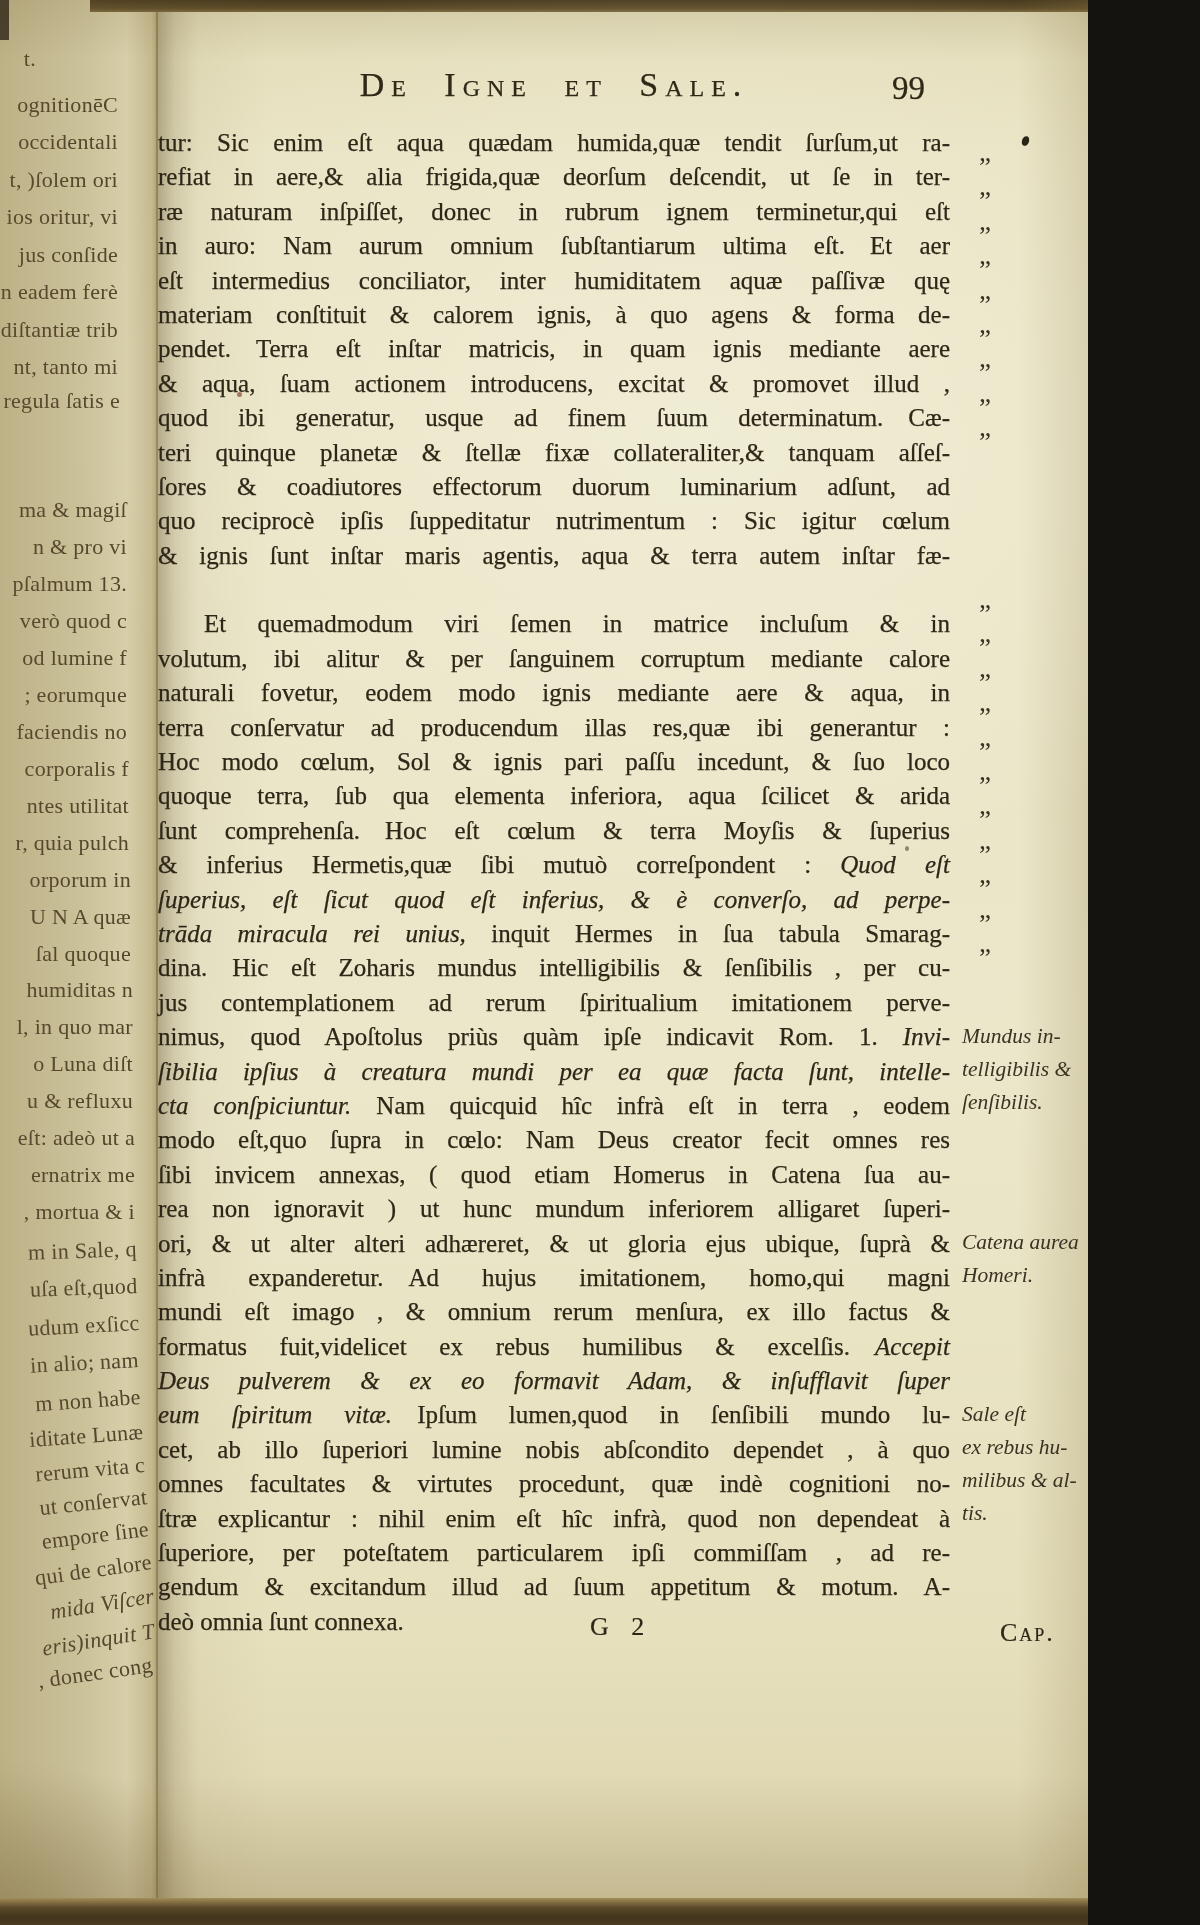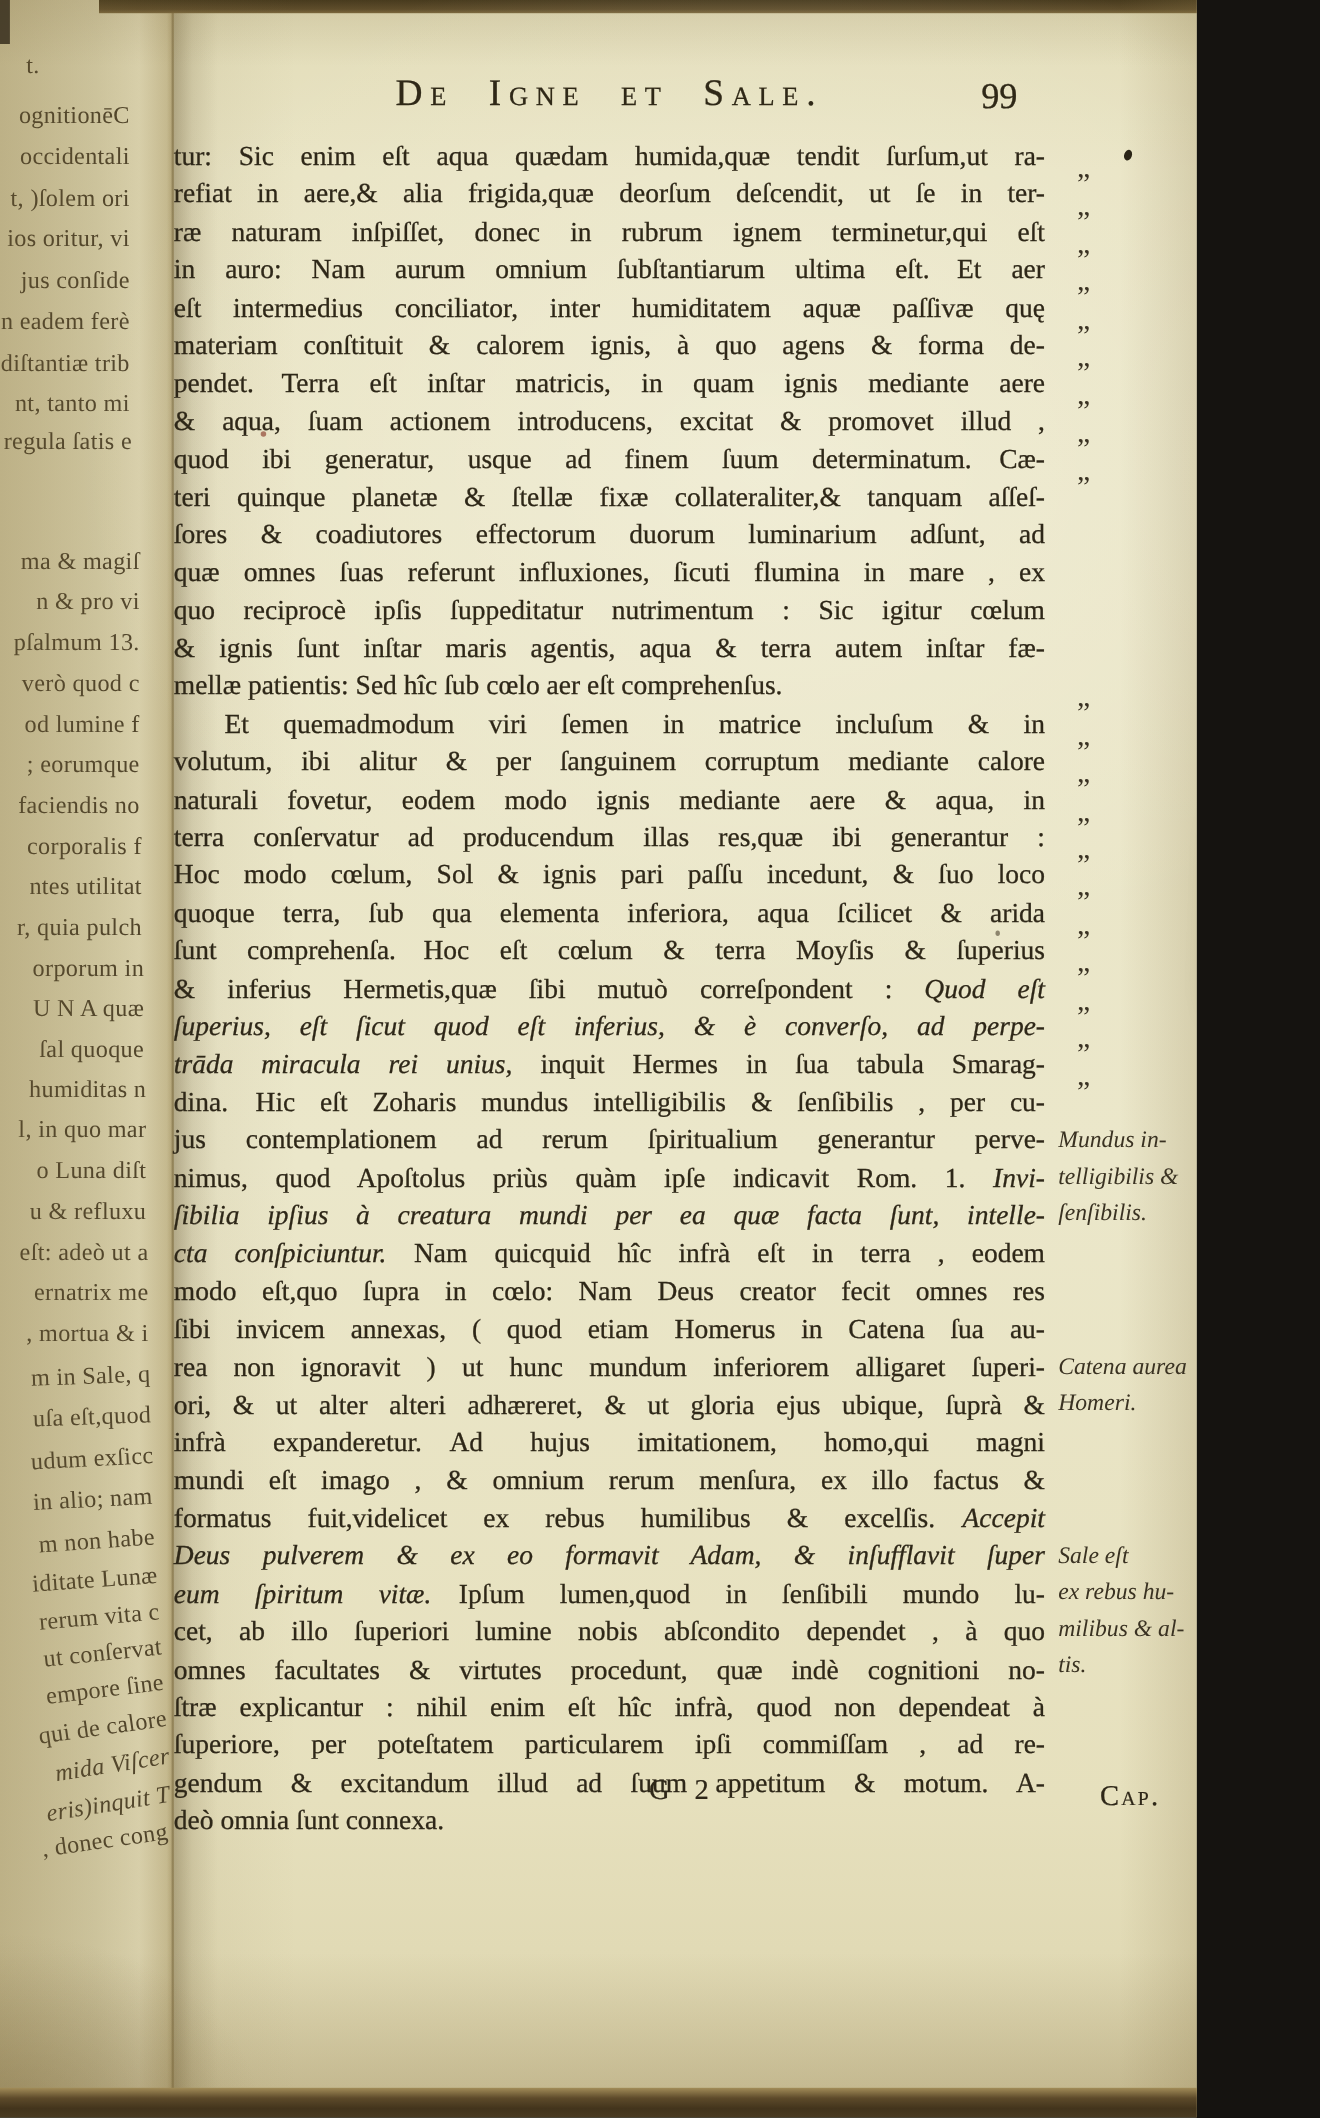--- a/index.html
+++ b/index.html
@@ -119,36 +119,35 @@
       <div class="line"><span>refiat in aere,&amp; alia frigida,quæ deorſum deſcendit, ut ſe in ter-</span><span class="qmark">„</span></div>
       <div class="line"><span>ræ naturam inſpiſſet, donec in rubrum ignem terminetur,qui eſt</span><span class="qmark">„</span></div>
       <div class="line"><span>in auro: Nam aurum omnium ſubſtantiarum ultima eſt. Et aer</span><span class="qmark">„</span></div>
       <div class="line"><span>eſt intermedius conciliator, inter humiditatem aquæ paſſivæ quę</span><span class="qmark">„</span></div>
       <div class="line"><span>materiam conſtituit &amp; calorem ignis, à quo agens &amp; forma de-</span><span class="qmark">„</span></div>
       <div class="line"><span>pendet. Terra eſt inſtar matricis, in quam ignis mediante aere</span><span class="qmark">„</span></div>
       <div class="line"><span>&amp; aqua, ſuam actionem introducens, excitat &amp; promovet illud ,</span><span class="qmark">„</span></div>
       <div class="line"><span>quod ibi generatur, usque ad finem ſuum determinatum. Cæ-</span><span class="qmark">„</span></div>
       <div class="line"><span>teri quinque planetæ &amp; ſtellæ fixæ collateraliter,&amp; tanquam aſſeſ-</span></div>
       <div class="line"><span>ſores &amp; coadiutores effectorum duorum luminarium adſunt, ad</span></div>
-      <div class="line"><span>quæ omnes ſuas referunt influxiones, ſicuti flumina in mare , ex</span></div>
       <div class="line"><span>quo reciprocè ipſis ſuppeditatur nutrimentum : Sic igitur cœlum</span></div>
       <div class="line"><span>&amp; ignis ſunt inſtar maris agentis, aqua &amp; terra autem inſtar fæ-</span></div>
-      <div class="line end"><span>mellæ patientis: Sed hîc ſub cœlo aer eſt comprehenſus.</span><span class="qmark">„</span></div>
+      <div class="line end"><span class="qmark">„</span></div>
       <div class="line indent"><span>Et quemadmodum viri ſemen in matrice incluſum &amp; in</span><span class="qmark">„</span></div>
       <div class="line"><span>volutum, ibi alitur &amp; per ſanguinem corruptum mediante calore</span><span class="qmark">„</span></div>
       <div class="line"><span>naturali fovetur, eodem modo ignis mediante aere &amp; aqua, in</span><span class="qmark">„</span></div>
       <div class="line"><span>terra conſervatur ad producendum illas res,quæ ibi generantur :</span><span class="qmark">„</span></div>
       <div class="line"><span>Hoc modo cœlum, Sol &amp; ignis pari paſſu incedunt, &amp; ſuo loco</span><span class="qmark">„</span></div>
       <div class="line"><span>quoque terra, ſub qua elementa inferiora, aqua ſcilicet &amp; arida</span><span class="qmark">„</span></div>
       <div class="line"><span>ſunt comprehenſa. Hoc eſt cœlum &amp; terra Moyſis &amp; ſuperius</span><span class="qmark">„</span></div>
       <div class="line"><span>&amp; inferius Hermetis,quæ ſibi mutuò correſpondent : </span><span class="it">Quod eſt</span><span class="qmark">„</span></div>
       <div class="line"><span class="it">ſuperius, eſt ſicut quod eſt inferius, &amp; è converſo, ad perpe-</span><span class="qmark">„</span></div>
       <div class="line"><span class="it">trāda miracula rei unius, </span><span>inquit Hermes in ſua tabula Smarag-</span><span class="qmark">„</span></div>
       <div class="line"><span>dina. Hic eſt Zoharis mundus intelligibilis &amp; ſenſibilis , per cu-</span></div>
-      <div class="line"><span>jus contemplationem ad rerum ſpiritualium generantur perve-</span></div>
+      <div class="line"><span>jus contemplationem ad rerum ſpiritualium imitationem perve-</span></div>
       <div class="line"><span>nimus, quod Apoſtolus priùs quàm ipſe indicavit Rom. 1. </span><span class="it">Invi-</span></div>
       <div class="line"><span class="it">ſibilia ipſius à creatura mundi per ea quæ facta ſunt, intelle-</span></div>
       <div class="line"><span class="it">cta conſpiciuntur.</span><span> Nam quicquid hîc infrà eſt in terra , eodem</span></div>
       <div class="line"><span>modo eſt,quo ſupra in cœlo: Nam Deus creator fecit omnes res</span></div>
       <div class="line"><span>ſibi invicem annexas, ( quod etiam Homerus in Catena ſua au-</span></div>
       <div class="line"><span>rea non ignoravit ) ut hunc mundum inferiorem alligaret ſuperi-</span></div>
       <div class="line"><span>ori, &amp; ut alter alteri adhæreret, &amp; ut gloria ejus ubique, ſuprà &amp;</span></div>
       <div class="line"><span>infrà expanderetur. Ad hujus imitationem, homo,qui magni</span></div>
       <div class="line"><span>mundi eſt imago , &amp; omnium rerum menſura, ex illo factus &amp;</span></div>
       <div class="line"><span>formatus fuit,videlicet ex rebus humilibus &amp; excelſis. </span><span class="it">Accepit</span></div>

